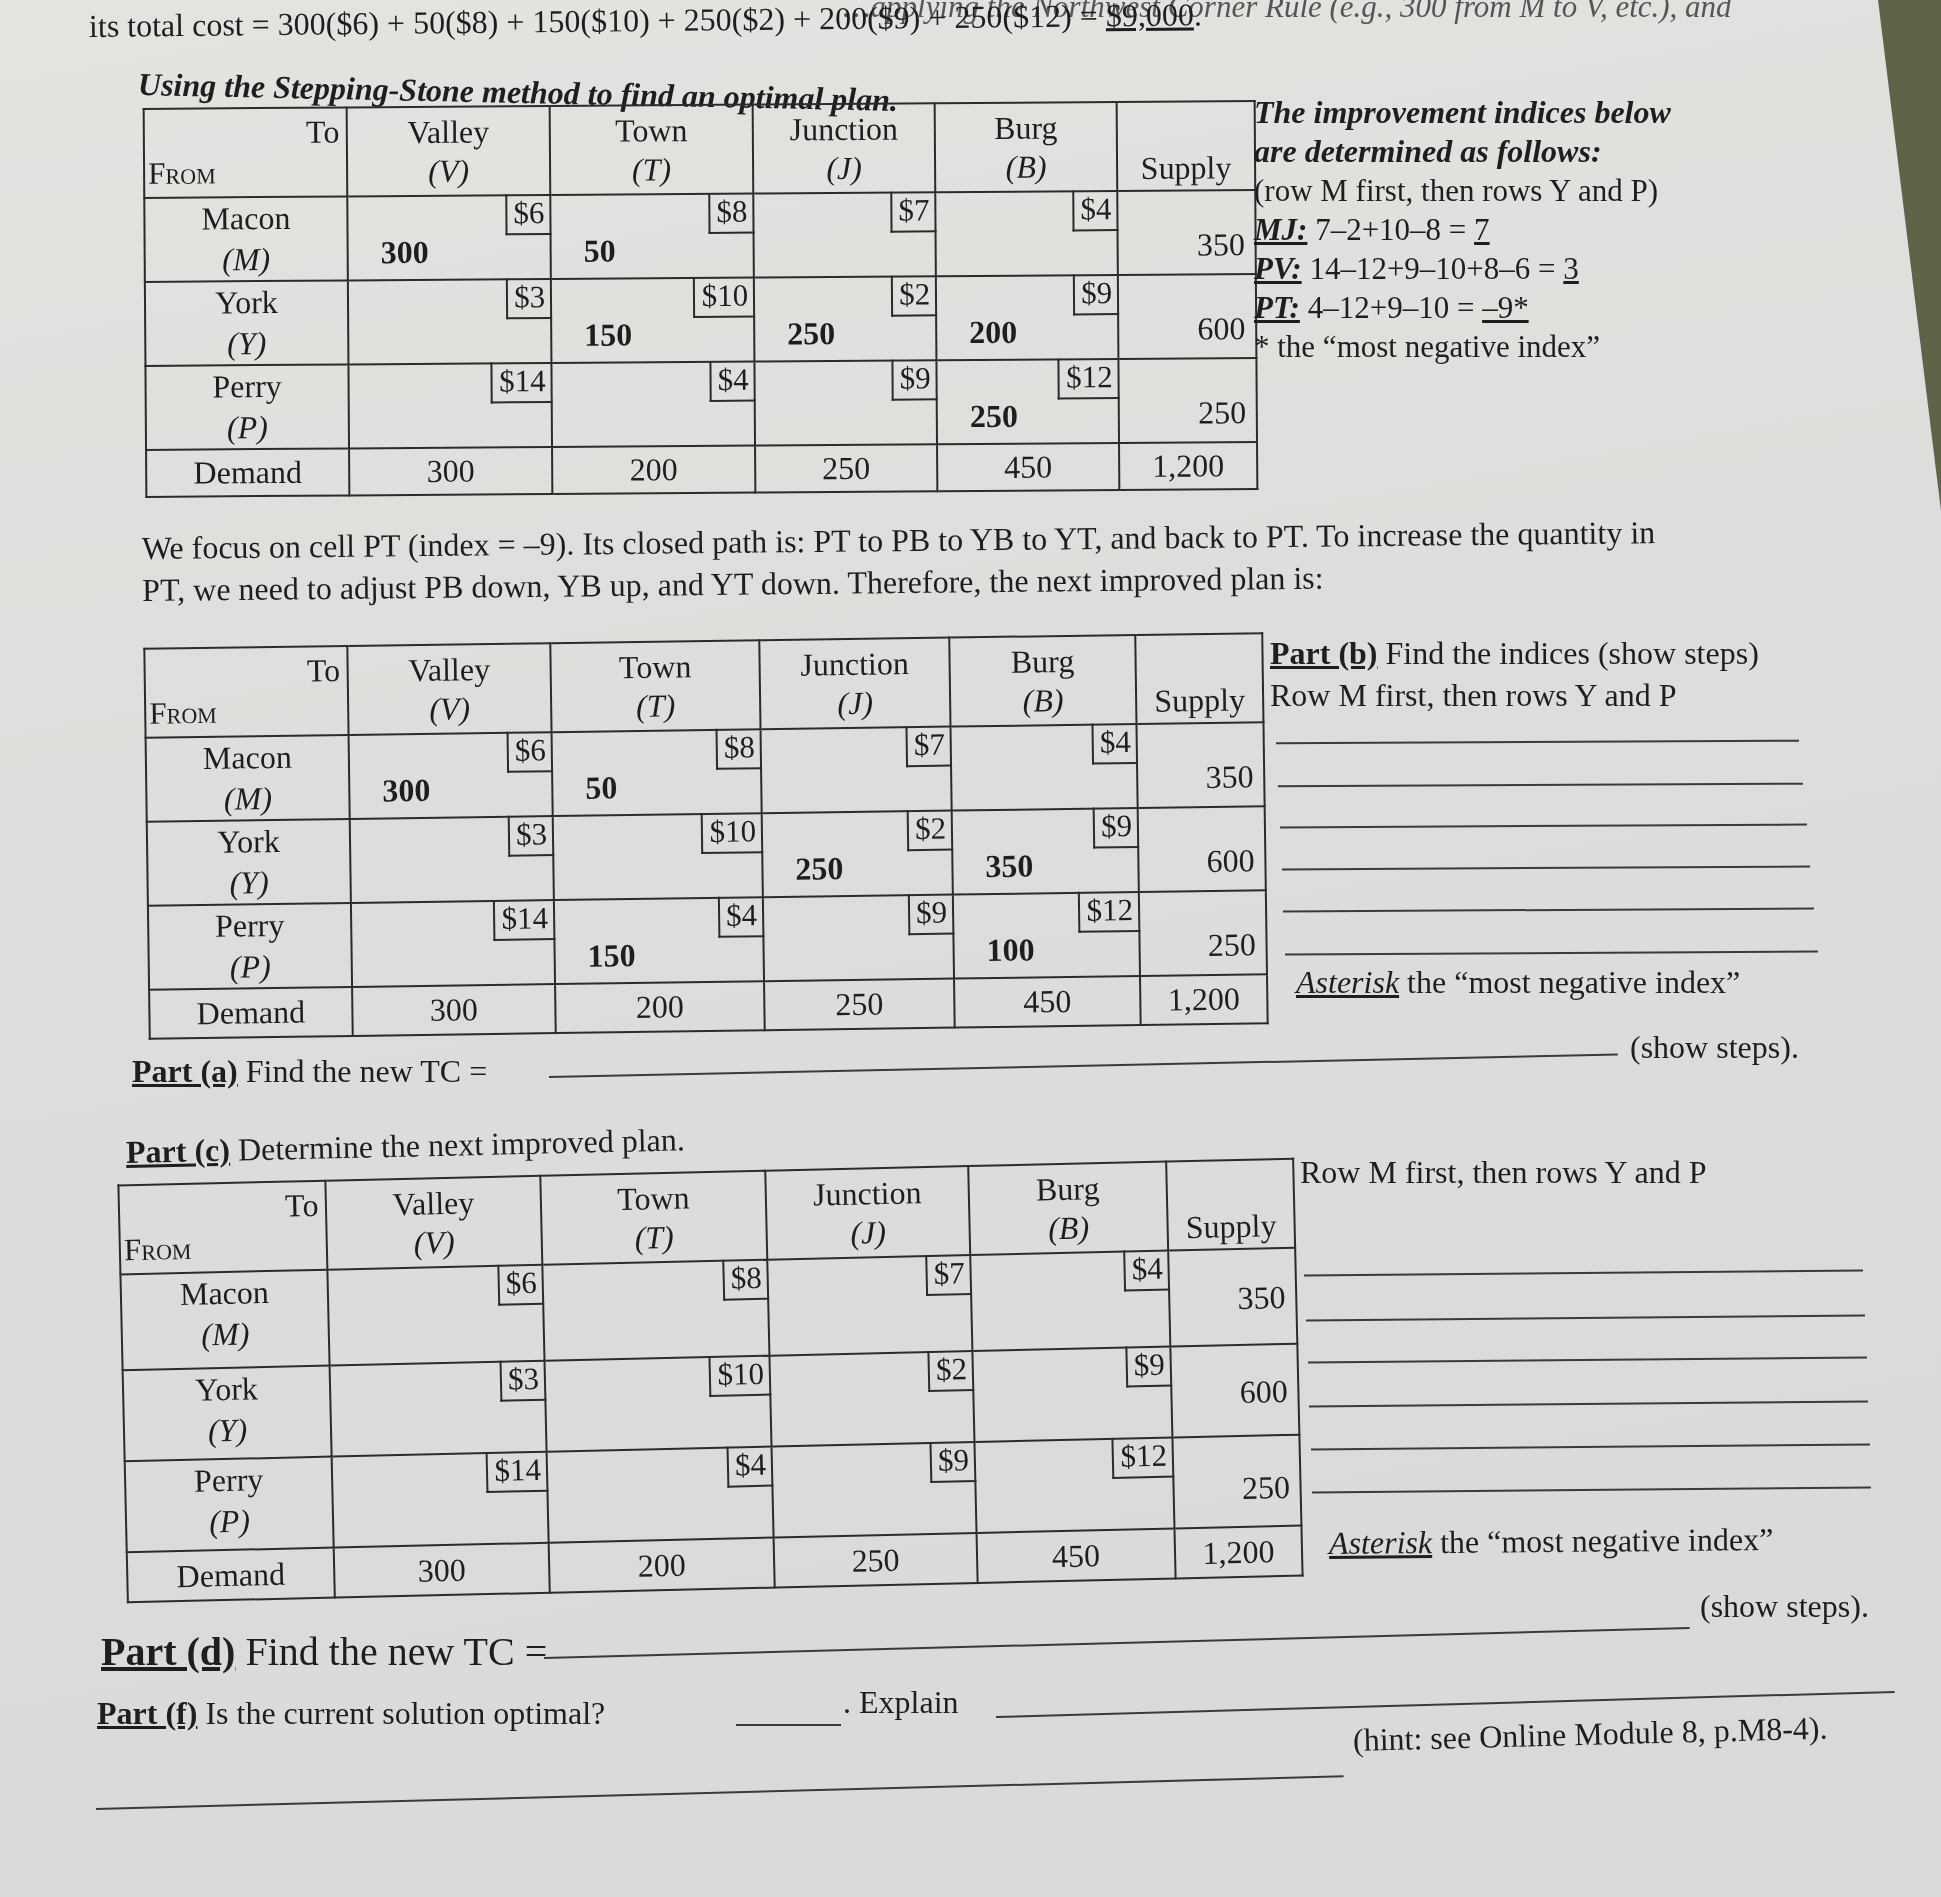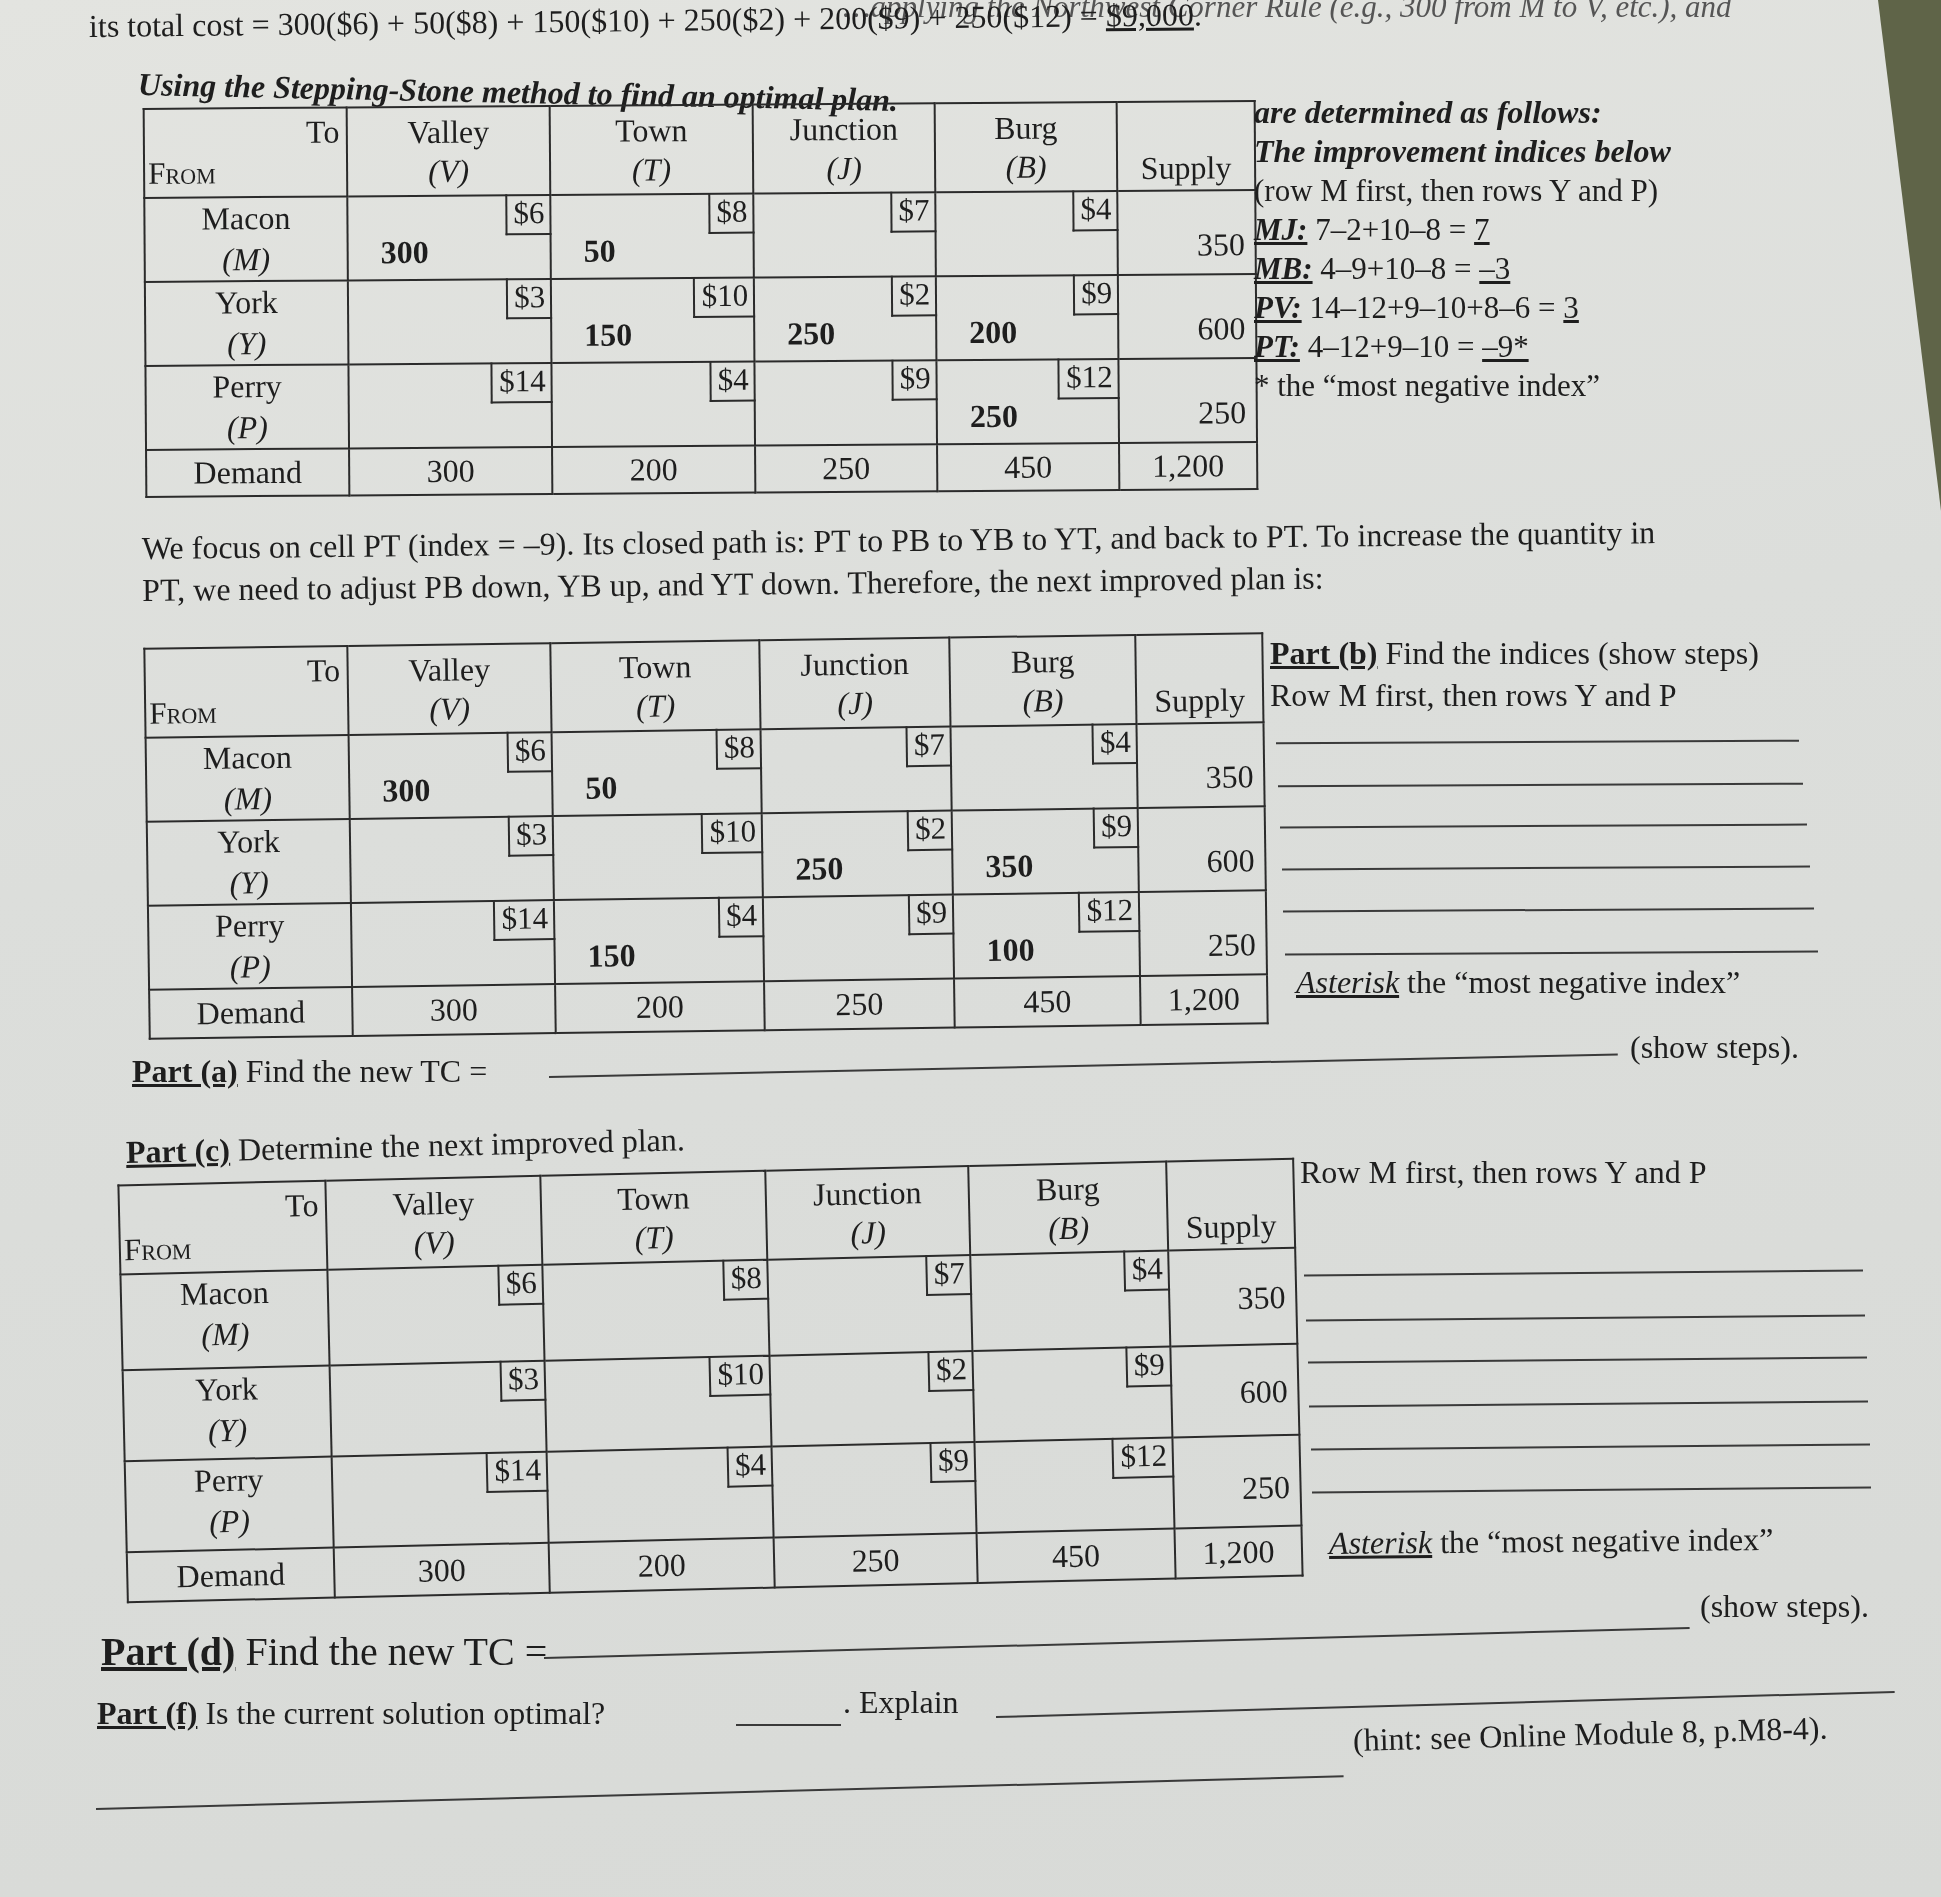--- a/index.html
+++ b/index.html
@@ -149,25 +149,24 @@
     <td class="demand-cell">300</td>
     <td class="demand-cell">200</td>
     <td class="demand-cell">250</td>
     <td class="demand-cell">450</td>
     <td class="demand-cell">1,200</td>
   </tr>
 </tbody>
   </table>
 
 <div class="side" style="left:1254px; top:93px; width:567px;">
+  <div class="title">The improvement indices below</div>
   <div class="title">are determined as follows:</div>
-  <div class="title">The improvement indices below</div>
   <div>(row M first, then rows Y and P)</div>
   <div><i class="b">MJ:</i> <span>7–2+10–8 = </span><span class="ul">7</span></div>
-  <div><i class="b">MB:</i> <span>4–9+10–8 = </span><span class="ul">–3</span></div>
   <div><i class="b">PV:</i> <span>14–12+9–10+8–6 = </span><span class="ul">3</span></div>
   <div><i class="b">PT:</i> <span>4–12+9–10 = </span><span class="ul">–9*</span></div>
   <div>* the “most negative index”</div>
 </div>
 
 <div class="para" style="left:142px; top:527px; transform:rotate(-0.6deg); transform-origin:left;">
   <div>We focus on cell PT (index = –9). Its closed path is: PT to PB to YB to YT, and back to PT. To increase the quantity in</div>
   <div>PT, we need to adjust PB down, YB up, and YT down. Therefore, the next improved plan is:</div>
 </div>
 

